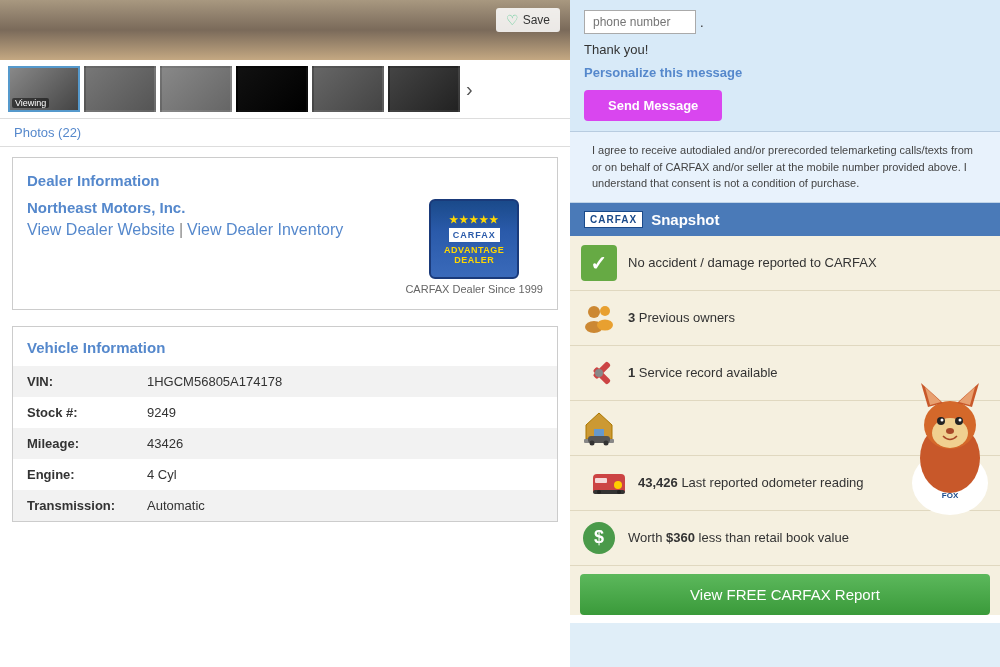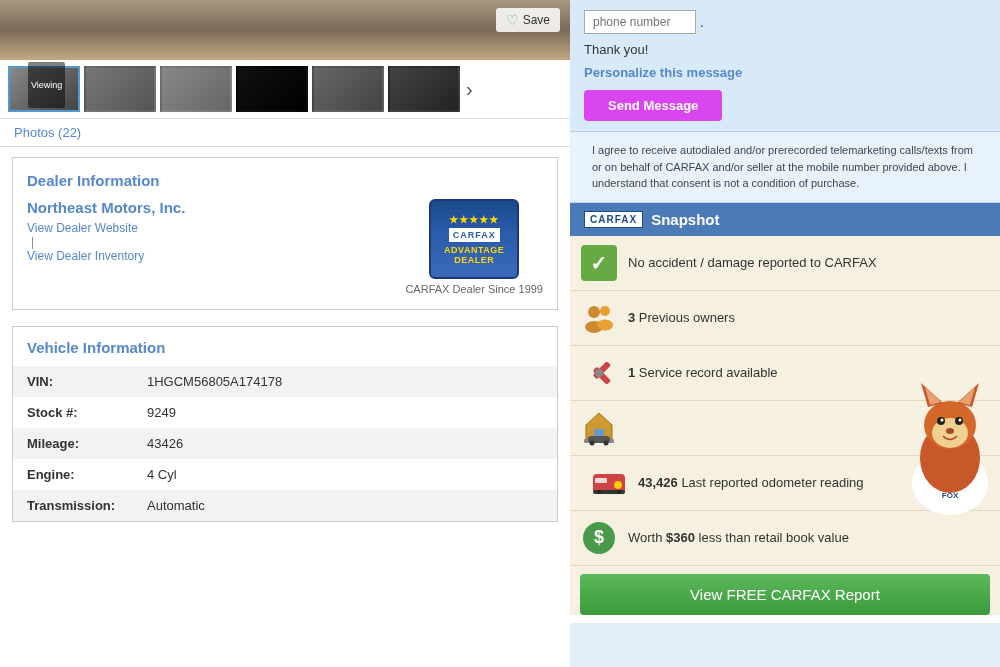--- a/index.html
+++ b/index.html
@@ -66,25 +66,25 @@
     .thumb-placeholder:nth-child(1) { background: linear-gradient(135deg, #888 0%, #444 100%); position: relative; }
     .thumb-placeholder:nth-child(2) { background: linear-gradient(135deg, #666 0%, #333 100%); }
     .thumb-placeholder:nth-child(3) { background: linear-gradient(135deg, #999 0%, #555 100%); }
     .thumb-placeholder:nth-child(4) { background: linear-gradient(135deg, #222 0%, #111 100%); }
     .thumb-placeholder:nth-child(5) { background: linear-gradient(135deg, #777 0%, #444 100%); }
     .thumb-placeholder:nth-child(6) { background: linear-gradient(135deg, #555 0%, #222 100%); }
 
     .thumb-label {
       position: absolute;
       bottom: 2px;
-      left: 18px;
+      left: 2px;
       color: #fff;
       font-size: 9px;
       background: rgba(0,0,0,0.5);
-      padding: 18px 3px;
+      padding: 0 3px;
       border-radius: 2px;
     }
 
     .chevron-right {
       font-size: 20px;
       color: #555;
       cursor: pointer;
       margin-left: 2px;
     }
 
@@ -129,22 +129,21 @@
     .dealer-address {
       color: #444;
       font-size: 13px;
       line-height: 1.5;
       margin-bottom: 10px;
     }
 
     .dealer-links {
       display: flex;
       gap: 0;
-      font-size: 12px;
-      flex-direction: column;
+      font-size: 16px;
     }
 
     .dealer-link {
       color: #5588cc;
       cursor: pointer;
       text-decoration: none;
     }
     .link-sep { color: #888; margin: 0 4px; }
 
     .carfax-badge {

